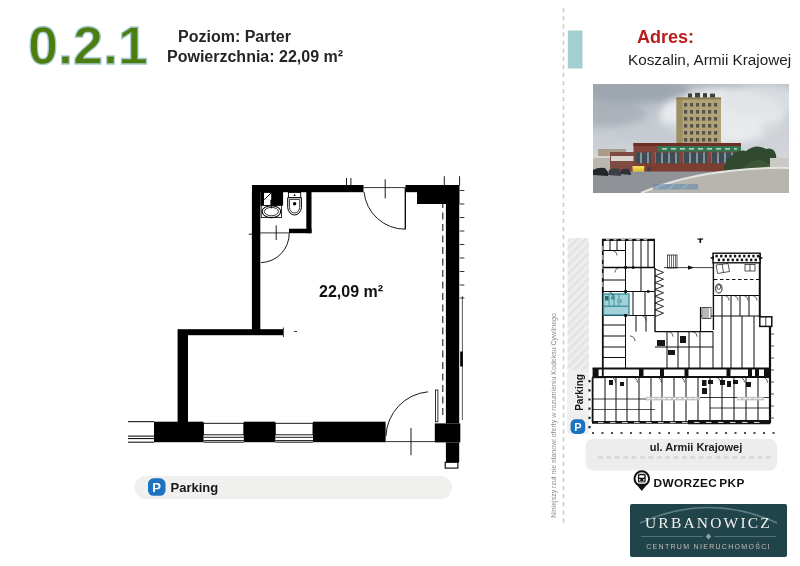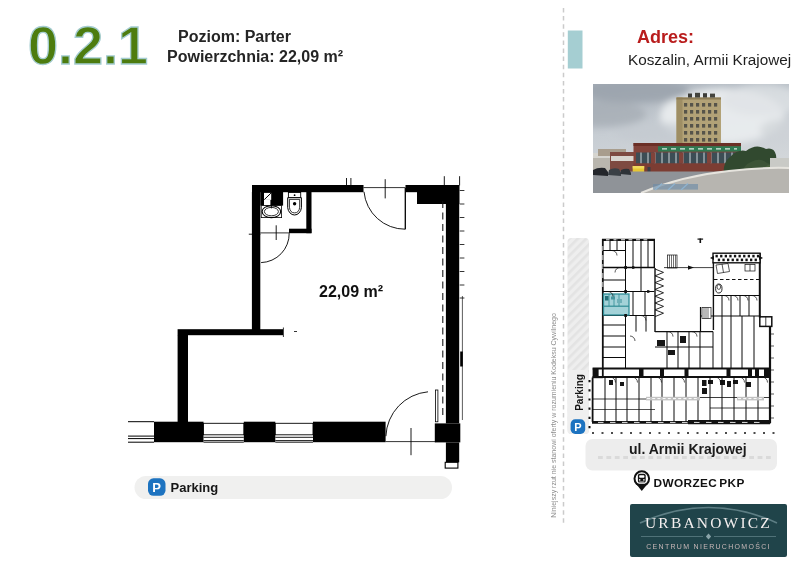--- a/index.html
+++ b/index.html
@@ -15,21 +15,21 @@
 <div class="abs" style="left:167px;top:28px;font-size:16px;font-weight:600;color:#252525;margin-left:11px;">Poziom: Parter</div>
 
 <div class="abs" style="left:167px;top:48px;font-size:16px;font-weight:600;color:#252525;text-align:center;">Powierzchnia: <span style="font-weight:800;">22,09 m²</span></div>
 
 <div class="abs" style="left:319px;top:283px;font-size:16px;font-weight:800;color:#111;">22,09 m²</div>
 
 <div class="abs" style="left:591px;top:27px;font-size:18px;font-weight:800;color:#b91c1c;margin-left:46px;">Adres:</div>
 
 <div class="abs" style="left:591px;top:51px;font-size:15.3px;font-weight:500;color:#1e1e1e;margin-left:37px;">Koszalin, Armii Krajowej</div>
 
-<div class="abs" style="left:629px;top:441px;width:160px;text-align:left;font-size:14px;font-weight:700;color:#1b1b1b;">ul. Armii Krajowej</div>
+<div class="abs" style="left:616px;top:441px;width:160px;text-align:center;font-size:11px;font-weight:700;color:#1b1b1b;">ul. Armii Krajowej</div>
 
 <div class="abs" style="left:438px;top:412px;width:230px;font-size:7px;color:#8d8d8d;transform:rotate(-90deg);transform-origin:center;text-align:center;">Niniejszy rzut nie stanowi oferty w rozumieniu Kodeksu Cywilnego</div>
 
 <svg class="abs" style="left:0;top:0;z-index:1;" width="800" height="566" viewBox="0 0 800 566">
 
 <g>
       <rect x="252" y="185" width="111.5" height="7.2" fill="#000"></rect>
     </g>
 
 <g>

